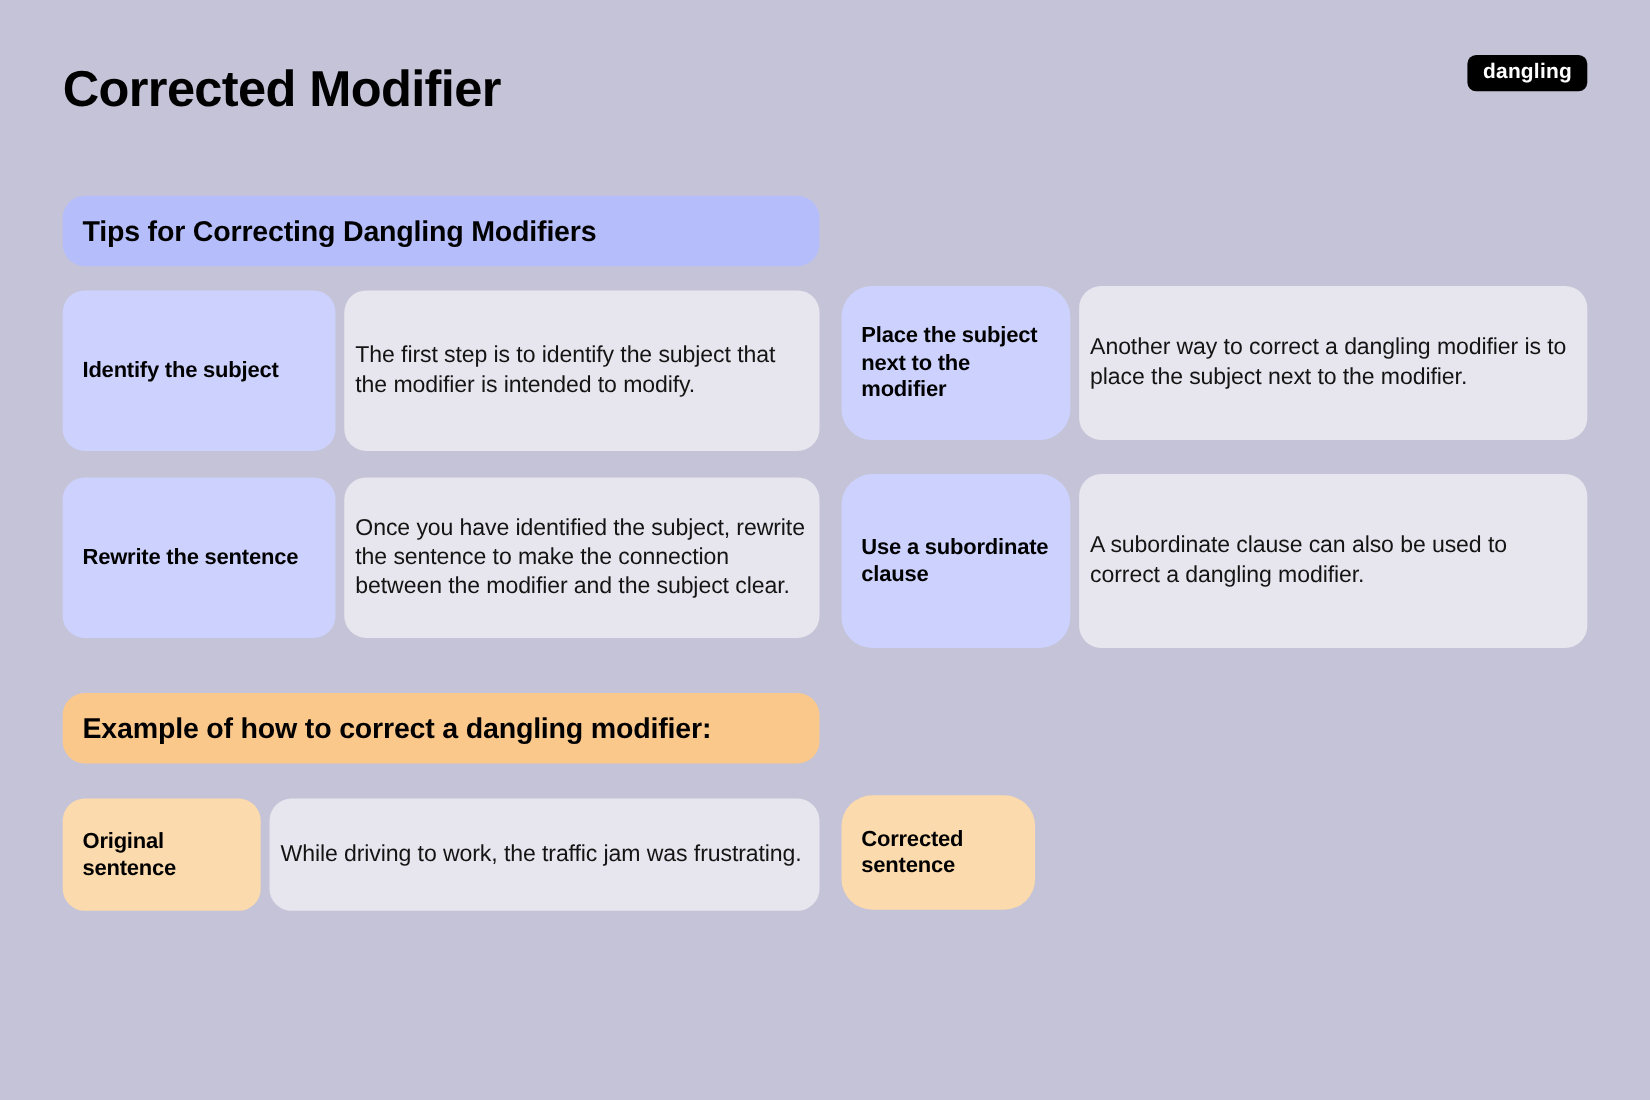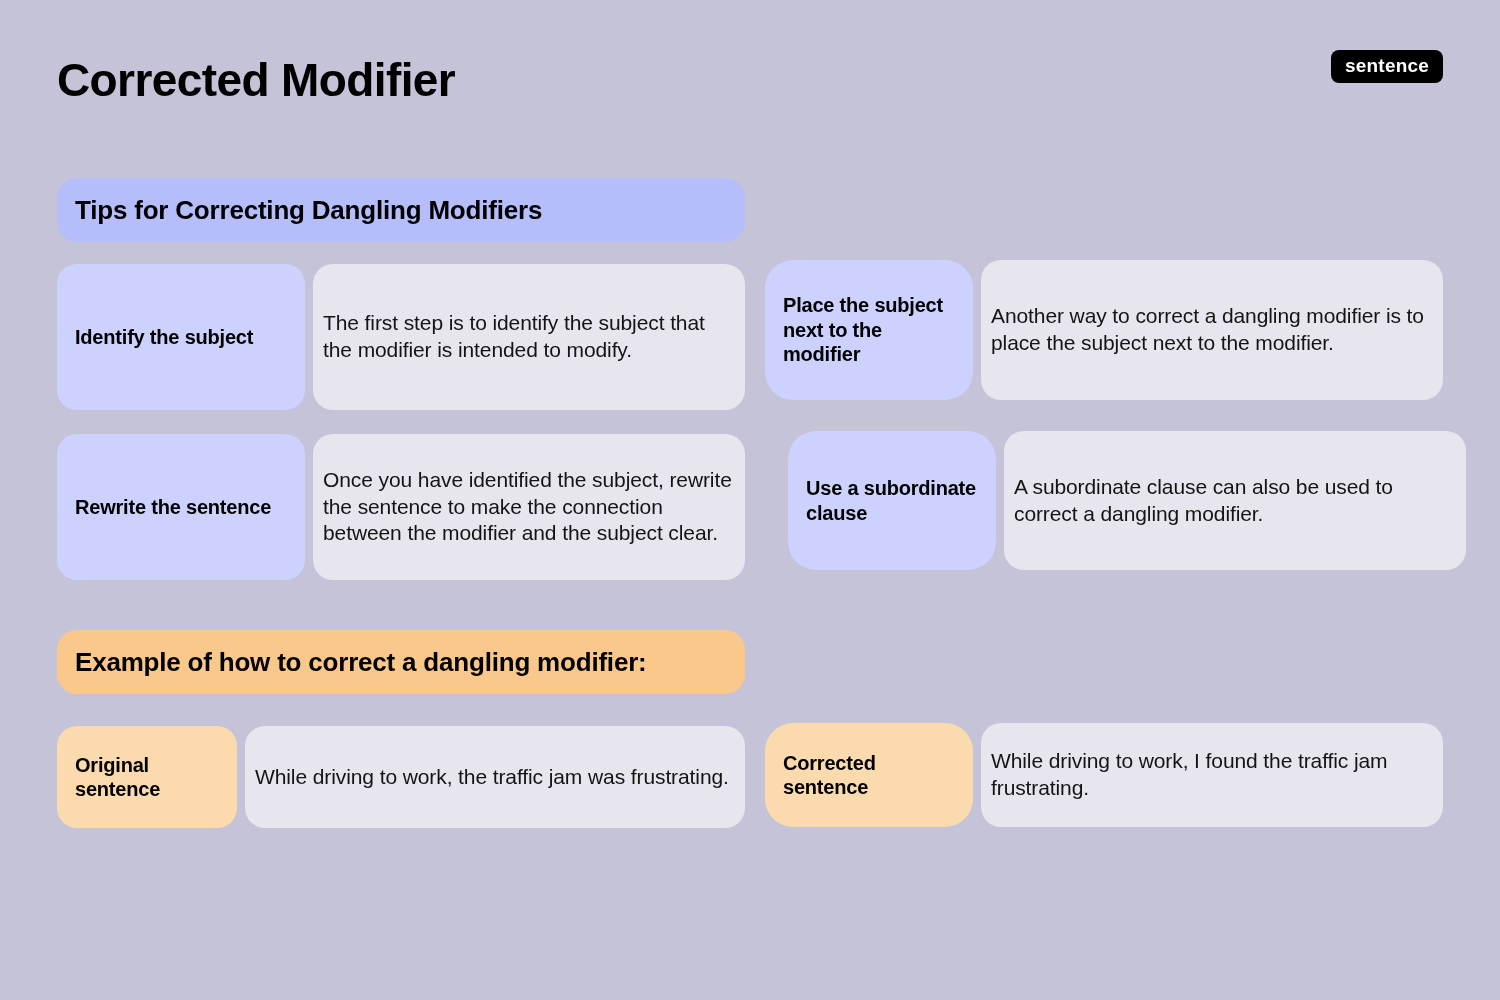--- a/index.html
+++ b/index.html
@@ -103,38 +103,38 @@
   .col-right { left: 765px; width: 678px; }
 
   .row-1 { top: 264px; height: 146px; }
   .row-2 { top: 434px; height: 146px; }
   .row-3 { top: 726px; height: 102px; }
 
   .col-left  .label-card { width: 248px; }
   .col-right .label-card { width: 208px; border-radius: 28px; }
 
   .row-3.col-left  .label-card { width: 180px; }
-  .row-3.col-right .label-card { width: 208px; }
+  .row-3.col-right .label-card { width: 176px; }
 
   
   .col-right.row-1 { top: 260px; height: 140px; }
-  .col-right.row-2 { top: 431px; height: 139px; margin-left: 23px; }
+  .col-right.row-2 { top: 431px; height: 158px; }
   .col-right.row-3 { top: 723px; height: 104px; }
 
   .col-right.row-1 .label-card { height: 140px; }
   .col-right.row-1 .desc-card  { height: 140px; }
 </style>
 </head>
 <body>
 
 <div class="page">
 
   <h1 class="page-title">Corrected Modifier</h1>
 
-  <div class="brand-logo">sentence</div>
+  <div class="brand-logo">dangling</div>
 
   <div class="banner banner-tips">
     <span>Tips for Correcting Dangling Modifiers</span>
   </div>
 
   <div class="card-row col-left row-1">
     <div class="label-card label-blue">Identify the subject</div>
     <div class="desc-card">The first step is to identify the subject that the modifier is intended to modify.</div>
   </div>
 
@@ -157,16 +157,15 @@
     <span>Example of how to correct a dangling modifier:</span>
   </div>
 
   <div class="card-row col-left row-3">
     <div class="label-card label-orange">Original sentence</div>
     <div class="desc-card">While driving to work, the traffic jam was frustrating.</div>
   </div>
 
   <div class="card-row col-right row-3">
     <div class="label-card label-orange">Corrected sentence</div>
-    <div class="desc-card">While driving to work, I found the traffic jam frustrating.</div>
   </div>
 
 </div>
 
 </body></html>

